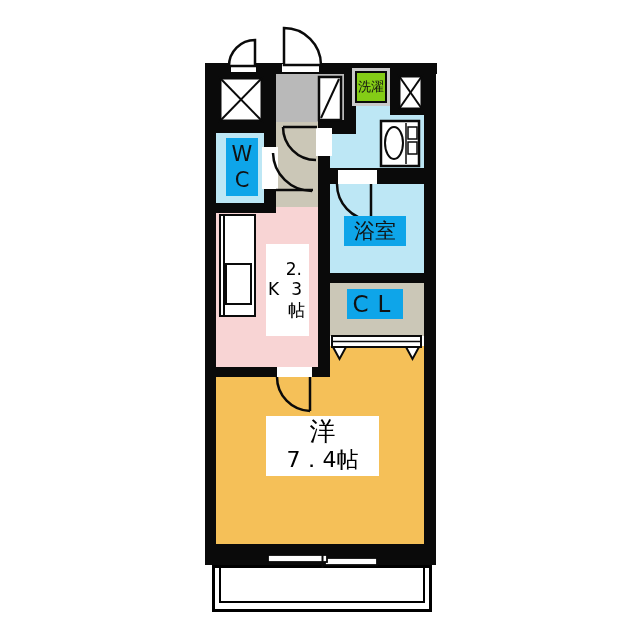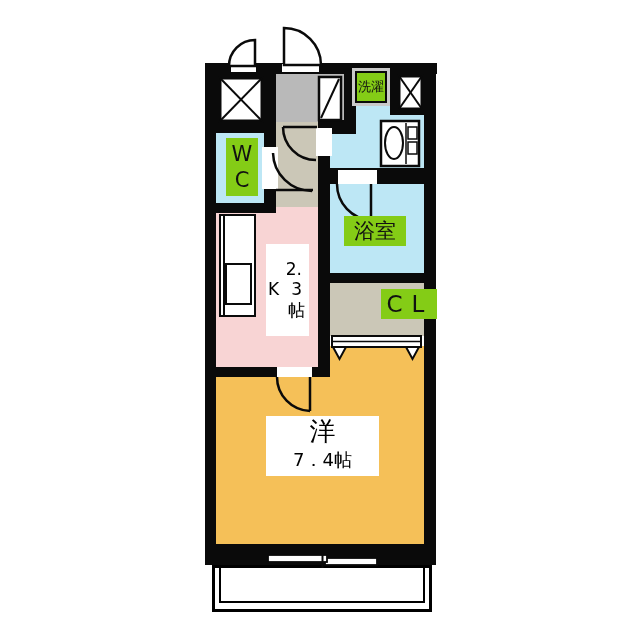--- a/index.html
+++ b/index.html
@@ -13,38 +13,38 @@
   .c-blue{background:#bde7f5;}
   .c-gray{background:#b9b9b9;}
   .c-beige{background:#cbc7b7;}
   
   .wall{position:absolute;background:#0a0a0a;z-index:2;}
   
   #symbols{position:absolute;left:0;top:0;z-index:5;pointer-events:none;}
   
   .label{position:absolute;z-index:10;display:flex;align-items:center;justify-content:center;
          color:#111;}
-  .whitebox{background:#84cc16;}
+  .whitebox{background:#0ea5e9;}
   .wc-label{width:32px;height:58px;left:226px;top:138px;font-size:21px;line-height:26px;
             word-break:break-all;text-align:center;letter-spacing:0;}
   .laundry-box{left:355px;top:71px;width:28px;height:28px;background:#84cc16;
                border:2px solid #0a0a0a;outline:3px solid #c9c9c9;font-size:13px;
                display:flex;align-items:center;justify-content:center;z-index:6;}
   .bath-label{left:344px;top:216px;width:62px;height:30px;font-size:21px;}
   .cl-label{left:347px;top:289px;width:56px;height:30px;font-size:23px;letter-spacing:9px;
-            padding-left:2px;box-sizing:border-box;margin-left:34px;}
+            padding-left:2px;box-sizing:border-box;}
   .kitchen-label{left:266px;top:244px;width:43px;height:92px;background:#fff;z-index:10;
                  font-size:17px;display:flex;flex-direction:column;justify-content:center;}
   .kitchen-label .r1{text-align:right;padding-right:7px;}
   .kitchen-label .r2{display:flex;justify-content:space-between;padding:0 7px 0 2px;}
   .kitchen-label .r3{text-align:right;padding-right:4px;}
   .room-label{left:266px;top:416px;width:113px;height:60px;background:#fff;z-index:10;
               display:flex;flex-direction:column;justify-content:center;text-align:center;}
   .room-label .r1{font-size:26px;line-height:28px;}
-  .room-label .r2{font-size:18px;line-height:30px;}
+  .room-label .r2{font-size:22px;line-height:30px;}
   
   .counter{left:219px;top:214px;width:37px;height:103px;background:#fff;
            border:2px solid #0a0a0a;box-sizing:border-box;z-index:4;}
   .counter-line{left:223px;top:215px;width:0px;height:100px;border-left:2px solid #0a0a0a;z-index:4;}
   .sink{left:225px;top:263px;width:27px;height:42px;background:#fff;
         border:2px solid #0a0a0a;box-sizing:border-box;z-index:4;}
   
   .veranda-outer{left:212px;top:565px;width:220px;height:47px;background:#fff;
                  border:3px solid #000;box-sizing:border-box;z-index:3;}
   .veranda-inner{left:219px;top:565px;width:206px;height:38px;border:2px solid #000;

